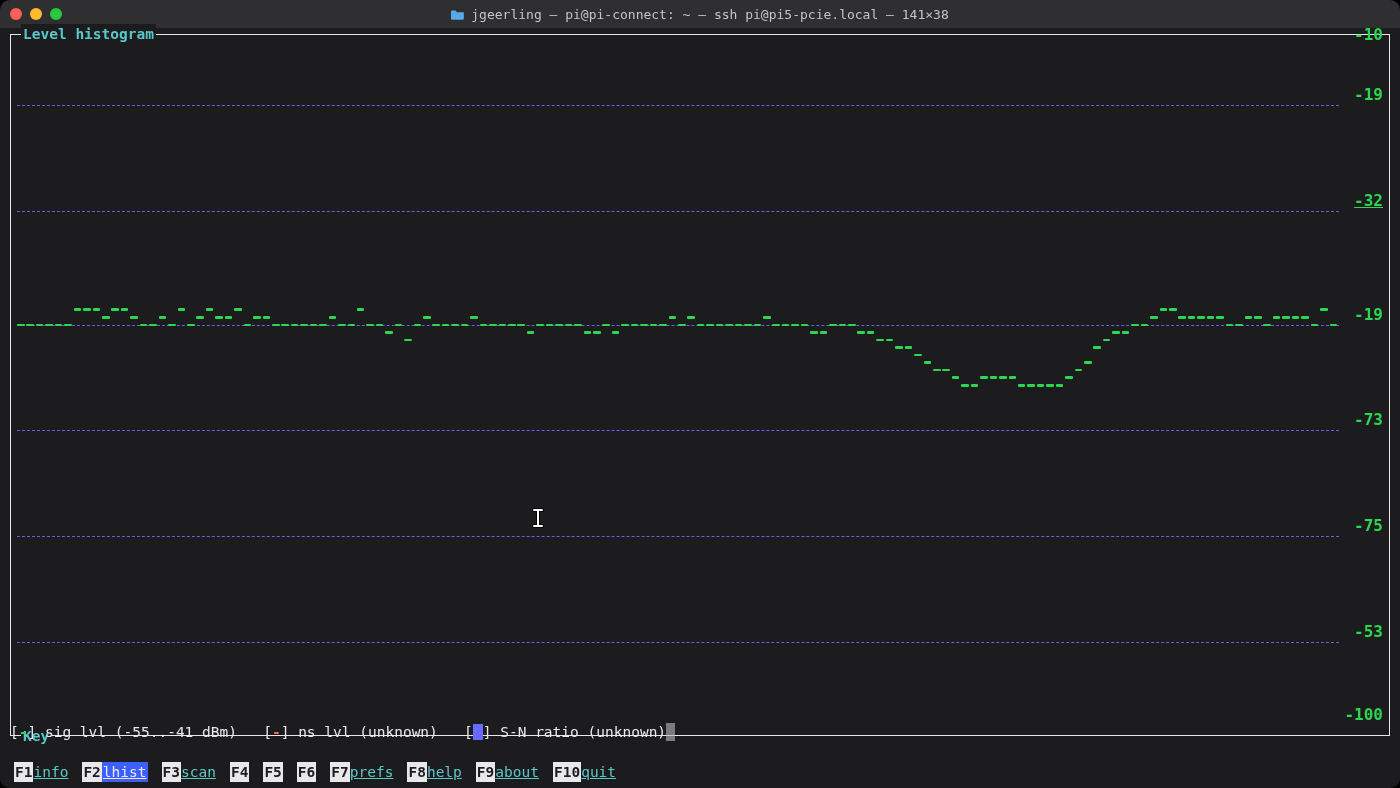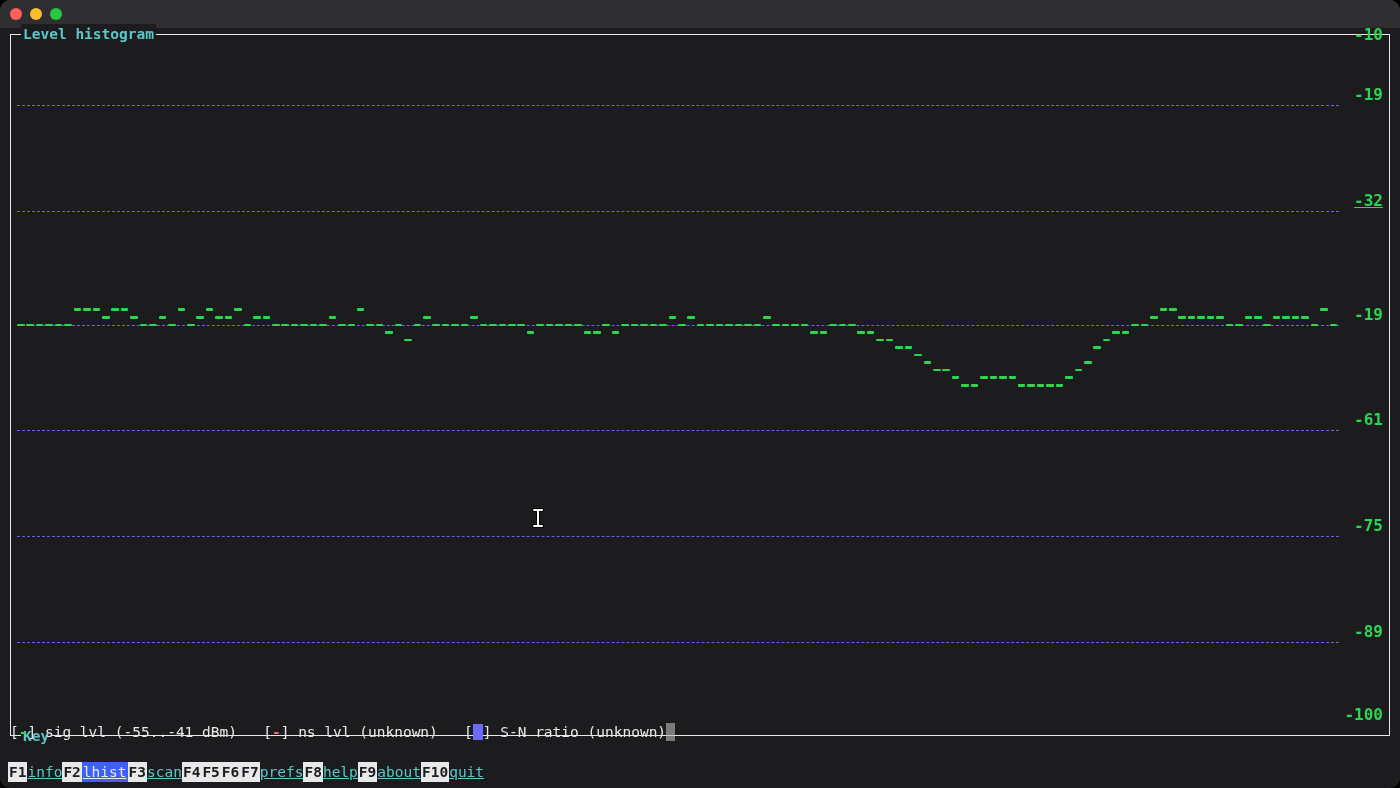--- a/index.html
+++ b/index.html
@@ -145,23 +145,24 @@
   .key-block-blue { background: var(--blue); color: var(--blue); display:inline-block; width:10px; height:16px; vertical-align: -2px; }
   .cursor-block {
     display: inline-block;
     width: 9px; height: 18px;
     background: #bbb;
     vertical-align: -3px;
     opacity: 0.6;
   }
   .fkeys {
     position: absolute;
-    left: 8px;
+    left: 14px;
     bottom: 6px;
     display: flex;
+    gap: 14px;
     white-space: pre;
   }
   .fkey {
     display: inline-flex;
     align-items: center;
   }
   .fn {
     background: var(--fn-bg);
     color: var(--fn-fg);
     font-weight: 700;
@@ -186,20 +187,26 @@
 </head>
 <body>
 
 <div class="window">
 
   <div class="titlebar">
     <div class="traffic-lights">
       <div class="tl red"></div>
       <div class="tl yellow"></div>
       <div class="tl green"></div>
+    </div>
+    <div class="title-center">
+      <svg class="folder-icon" viewBox="0 0 24 18">
+        <path d="M2 2h6l2 3h12v11a2 2 0 0 1-2 2H2a2 2 0 0 1-2-2V4a2 2 0 0 1 2-2z" fill="#5aa9e6"></path>
+      </svg>
+      <span>jgeerling — pi@pi-connect: ~ — ssh pi@pi5-pcie.local — 141×38</span>
     </div>
   </div>
 
   <div class="terminal">
 
     <div class="chart-box">
       <span class="panel-title">Level histogram</span>
       <span class="key-title">Key</span>
 
       <div class="plot-area" id="plot">
@@ -348,23 +355,23 @@
           <div class="signal-seg" style="left: 1274.79px; width: 7.55429px; top: 271px;"></div>
           <div class="signal-seg" style="left: 1284.23px; width: 7.55429px; top: 271px;"></div>
           <div class="signal-seg" style="left: 1293.67px; width: 7.55429px; top: 278.556px;"></div>
           <div class="signal-seg" style="left: 1303.11px; width: 7.55429px; top: 263.444px;"></div>
           <div class="signal-seg" style="left: 1312.56px; width: 7.55429px; top: 278.556px;"></div>
         </div>
     <div class="ylabel" style="top: 0px;">-10</div>
         <div class="ylabel" style="top: 60.4444px;">-19</div>
         <div class="ylabel" style="top: 166.222px; text-decoration: underline;">-32</div>
         <div class="ylabel" style="top: 279.556px;">-19</div>
-        <div class="ylabel" style="top: 385.333px;">-61</div>
+        <div class="ylabel" style="top: 385.333px;">-73</div>
         <div class="ylabel" style="top: 491.111px;">-75</div>
-        <div class="ylabel" style="top: 596.889px;">-89</div>
+        <div class="ylabel" style="top: 596.889px;">-53</div>
         <div class="ylabel" style="top: 680px;">-100</div>
       </div>
 
     <div class="key-line">
       <span>[</span><span class="key-dash-green">-</span><span>] </span>
       <span>sig lvl</span>
       <span> </span>
       <span>(-55..-41 dBm)</span>
       <span>   [</span><span class="key-dash-red">-</span><span>] </span>
       <span>ns lvl</span>

